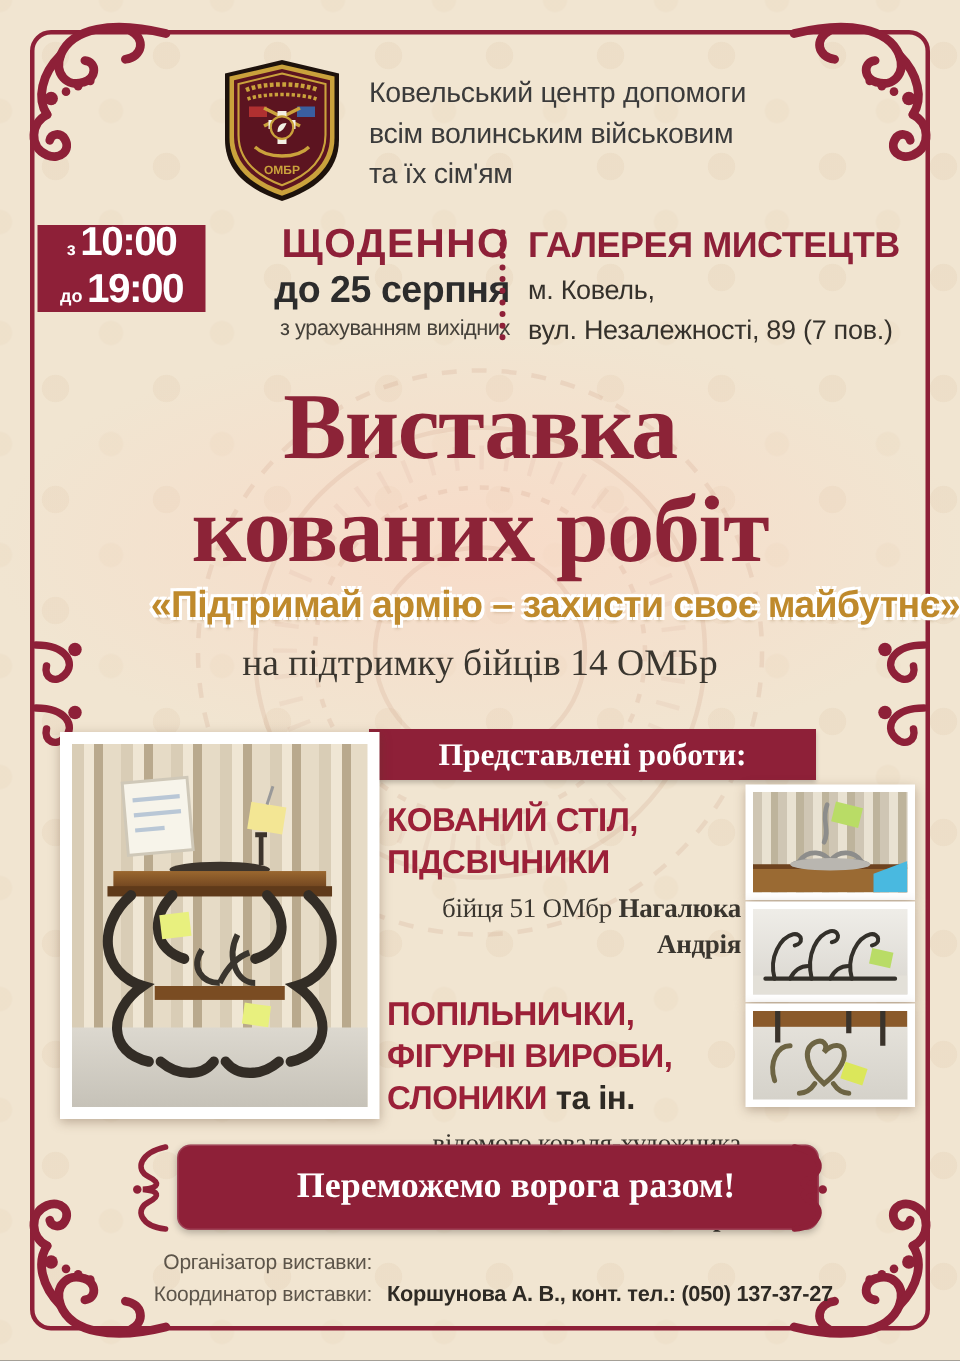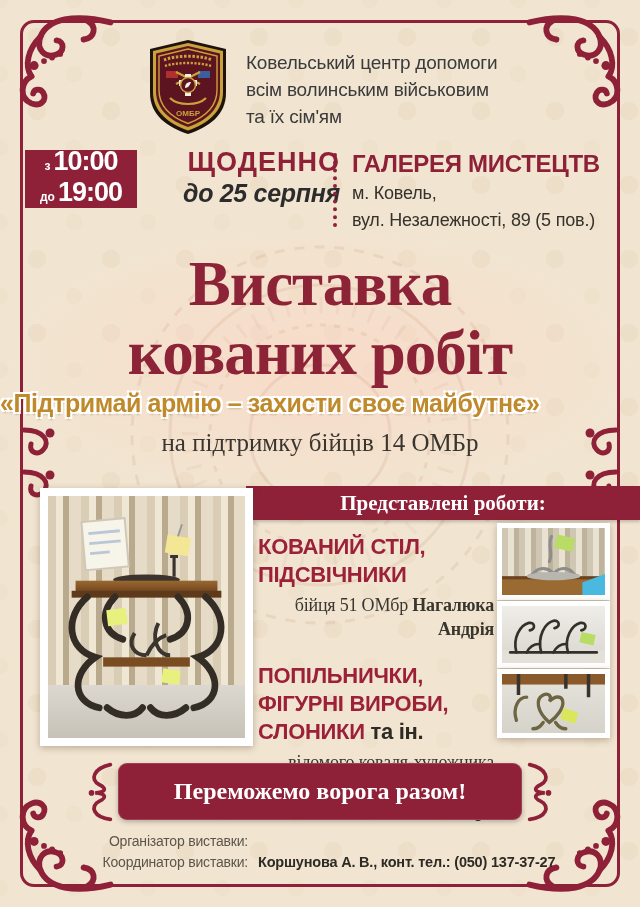--- a/index.html
+++ b/index.html
@@ -36,40 +36,40 @@
   .org-lines{padding-top:12px;font-weight:normal;font-size:19px;line-height:1.42;color:#3b3b3b;letter-spacing:-.2px;}
 
   
   .hours-badge{position:absolute;left:25px;top:150px;width:104px;height:58px;background:#8e2038;
     color:#fff;display:flex;flex-direction:column;justify-content:center;gap:0;padding:0 4px;}
   .hours-row{display:flex;align-items:baseline;justify-content:center;gap:3px;line-height:26px;}
   .hours-prefix{font-size:12px;font-weight:bold;}
   .hours-time{font-size:27px;font-weight:bold;letter-spacing:-1px;}
   .daily-block{position:absolute;left:138px;top:147px;width:202px;text-align:right;}
   .daily-label{color:#8e2038;font-weight:bold;font-size:27px;letter-spacing:1px;}
-  .deadline-label{color:#2c2c2c;font-weight:bold;font-size:25px;margin-top:1px;letter-spacing:-.3px;font-style:italic;}
+  .deadline-label{color:#2c2c2c;font-weight:bold;font-size:25px;margin-top:1px;letter-spacing:-.3px;}
   .weekend-note{color:#45413a;font-size:14.5px;margin-top:3px;letter-spacing:-.3px;}
   .info-divider{position:absolute;left:333px;top:153px;height:74px;border-left:4px dotted #8e2038;}
   .venue-block{position:absolute;left:352px;top:150px;}
   .venue-name{color:#8e2038;font-weight:bold;font-size:24px;letter-spacing:-.3px;}
   .venue-line{color:#35312b;font-size:18px;line-height:1.5;margin-top:2px;letter-spacing:-.2px;}
   .venue-line + .venue-line{margin-top:0;}
 
   
   .title{position:absolute;left:0;top:250px;width:640px;text-align:center;
     font-family:"Liberation Serif","DejaVu Serif",serif;font-weight:bold;
     color:#8c2337;font-size:63px;line-height:1.1;letter-spacing:-1px;}
-  .slogan{position:absolute;left:0;top:389px;width:640px;text-align:left;
+  .slogan{position:absolute;left:0;top:389px;width:640px;text-align:right;
     color:#bf8a2c;font-weight:bold;font-size:25px;letter-spacing:-.4px;
     text-shadow:-2px -2px 0 #fff,2px -2px 0 #fff,-2px 2px 0 #fff,2px 2px 0 #fff,0 3px 2px rgba(120,80,20,.25);}
   .subtitle{position:absolute;left:0;top:429px;width:640px;text-align:center;
     font-family:"Liberation Serif","DejaVu Serif",serif;color:#3a362f;font-size:25px;}
 
   
-  .works-banner{position:absolute;left:246px;top:486px;width:394px;height:34px;background:#8e2038;
+  .works-banner{position:absolute;left:246px;top:486px;width:298px;height:34px;background:#8e2038;
     color:#fff;font-family:"Liberation Serif","DejaVu Serif",serif;font-weight:bold;font-size:21px;
     line-height:34px;text-align:center;box-shadow:0 2px 3px rgba(0,0,0,.2);}
   .photo-frame{position:absolute;background:#fff;box-shadow:0 2px 7px rgba(90,60,40,.35);}
   .main-photo{left:40px;top:488px;width:197px;height:242px;padding:8px;}
   .photo-inner{width:100%;height:100%;position:relative;overflow:hidden;
     background:
       linear-gradient(#dcd8cf,#c6c2b8) 0 100%/100% 22% no-repeat,
       repeating-linear-gradient(90deg,#d9cdb6 0 8px,#efe6d4 8px 15px,#b9a98d 15px 21px,#e6dbc6 21px 33px);}
   .photo-inner svg{position:absolute;left:0;top:0;width:100%;height:100%;}
   .side-photo{left:497px;width:103px;padding:5px;}
@@ -85,21 +85,21 @@
   .works-text{position:absolute;left:258px;top:533px;width:236px;}
   .work-title{color:#9b2038;font-weight:bold;font-size:22px;line-height:1.27;letter-spacing:-.3px;}
   .work-title .dark{color:#2e2a24;}
   .work-by{font-family:"Liberation Serif","DejaVu Serif",serif;color:#3a362f;font-size:18px;line-height:1.35;margin-top:4px;letter-spacing:-.2px;text-align:right;}
   .work-item + .work-item{margin-top:21px;}
 
   
   .victory{position:absolute;left:118px;top:763px;width:404px;height:57px;background:#8e2038;border-radius:9px;
     color:#fff;font-family:"Liberation Serif","DejaVu Serif",serif;font-weight:600;font-size:24px;line-height:1.18;
     text-align:center;display:flex;flex-direction:column;justify-content:center;
-    box-shadow:0 2px 5px rgba(0,0,0,.25), inset 0 0 0 1px rgba(255,255,255,.15);}
+    box-shadow:0 2px 5px rgba(0,0,0,.25), inset 0 0 0 1px rgba(255,255,255,.15);padding-left:24px;}
   .victory-orn{position:absolute;width:32px;height:64px;top:760px;}
   .victory-orn.left{left:84px;}
   .victory-orn.right{right:84px;transform:scaleX(-1);}
 
   
   .footer{position:absolute;left:0;top:833px;width:640px;display:flex;flex-direction:column;gap:5px;align-items:center;}
   .f-row{display:grid;grid-template-columns:196px 330px;gap:10px;align-items:baseline;}
   .f-label{text-align:right;color:#5d554a;font-size:14px;letter-spacing:-.2px;}
   .f-value{text-align:left;color:#2e2a24;font-weight:bold;font-size:14.5px;letter-spacing:-.2px;}
 
@@ -202,28 +202,29 @@
     </div>
     <div class="hours-row">
       <span class="hours-prefix">до</span>
       <span class="hours-time">19:00</span>
     </div>
   </div>
 
   <div class="daily-block">
     <div class="daily-label">ЩОДЕННО</div>
     <div class="deadline-label">до 25 серпня</div>
+    <div class="weekend-note">з урахуванням вихідних</div>
   </div>
 
   <div class="info-divider"></div>
 
   <div class="venue-block">
     <div class="venue-name">ГАЛЕРЕЯ МИСТЕЦТВ</div>
     <div class="venue-line">м. Ковель,</div>
-    <div class="venue-line">вул. Незалежності, 89 (5 пов.)</div>
+    <div class="venue-line">вул. Незалежності, 89 (7 пов.)</div>
   </div>
 
   <div class="title">
     <div>Виставка</div>
     <div>кованих робіт</div>
   </div>
   <div class="slogan">«Підтримай армію – захисти своє майбутнє»</div>
   <div class="subtitle">на підтримку бійців 14 ОМБр</div>
 
   <div class="works-banner">Представлені роботи:</div>

